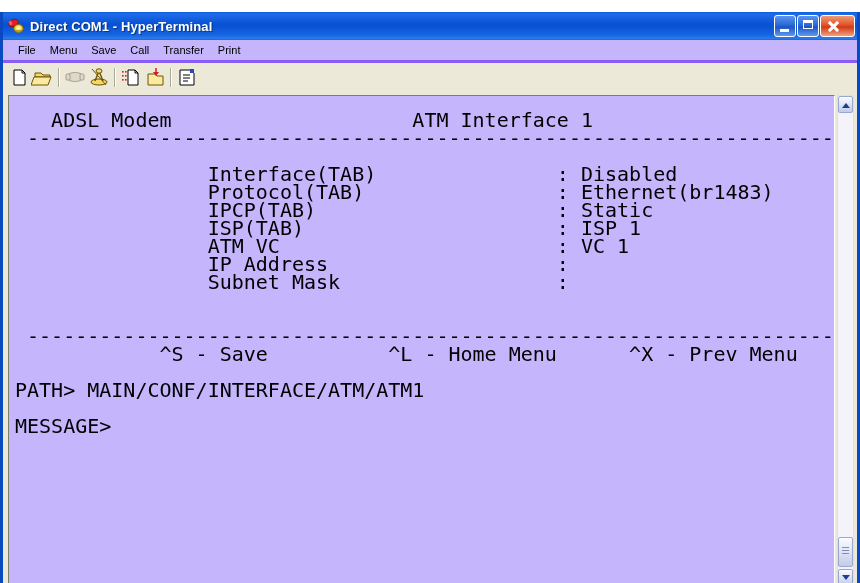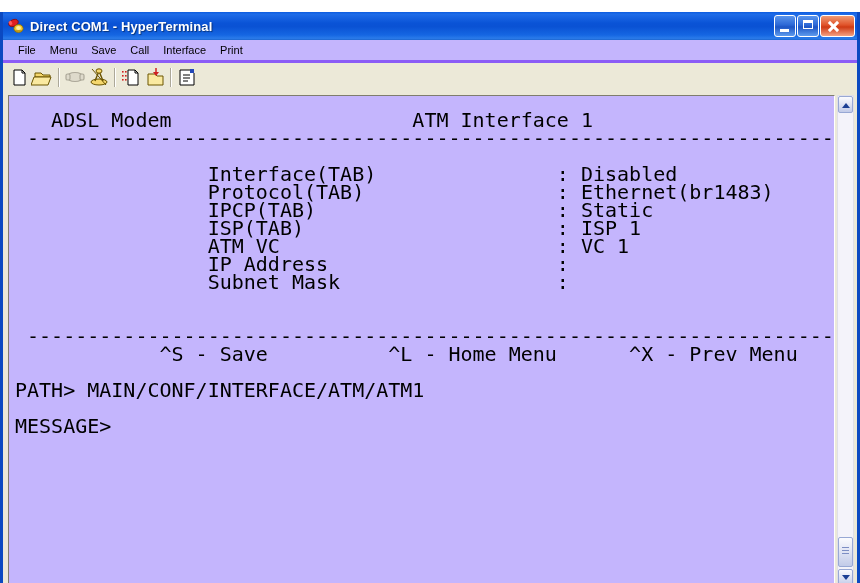--- a/index.html
+++ b/index.html
@@ -297,21 +297,21 @@
         <span class="glyph-close-a"></span>
         <span class="glyph-close-b"></span>
       </span>
   </div>
 
   <div id="menubar">
     <span class="menu-item">File</span>
     <span class="menu-item">Menu</span>
     <span class="menu-item">Save</span>
     <span class="menu-item">Call</span>
-    <span class="menu-item">Interface</span>
+    <span class="menu-item">Transfer</span>
     <span class="menu-item">Print</span>
   </div>
 
   <div id="toolbar">
 
     <span class="tb-btn">
       <svg width="24" height="23" viewBox="0 0 24 23">
         <path d="M7 4 h8 l3 3 v12 h-11 z" fill="#ffffff" stroke="#000000" stroke-width="1"></path>
         <path d="M15 4 v3 h3" fill="none" stroke="#000000" stroke-width="1"></path>
       </svg>

